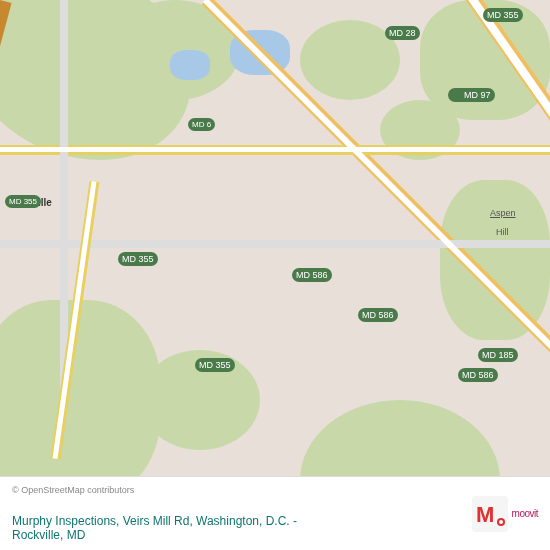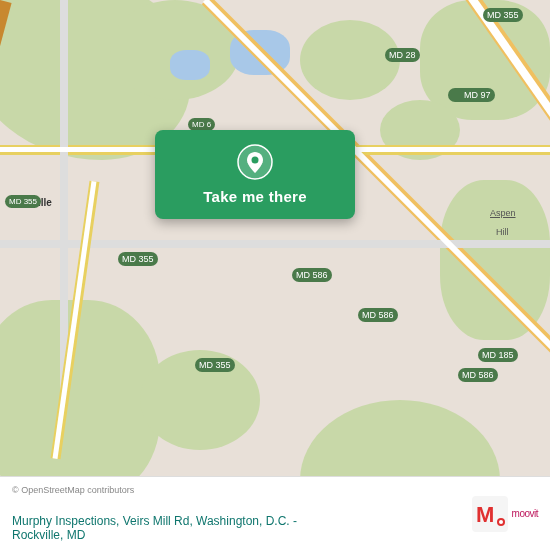--- a/index.html
+++ b/index.html
@@ -177,44 +177,35 @@
   <div style="position:absolute;top:240px;left:0;width:550px;height:8px;background:#ddd;z-index:2;"></div>
 
   <div style="position:absolute;top:0;left:60px;width:8px;height:400px;background:#ddd;z-index:2;"></div>
 
   <div style="position:absolute;top:180px;left:70px;width:10px;height:280px;background:#e8d060;transform:rotate(8deg);z-index:2;"></div>
   <div style="position:absolute;top:180px;left:72px;width:5px;height:280px;background:#fff;transform:rotate(8deg);z-index:3;"></div>
 
   <div style="position:absolute;top:0;left:0;width:12px;height:250px;background:#c88830;transform:rotate(15deg);transform-origin:top left;z-index:2;"></div>
 
   <div class="shield" style="top:8px;left:483px;">MD 355</div>
-  <div class="shield" style="top:48px;left:385px;">MD 28</div>
+  <div class="shield" style="top:26px;left:385px;">MD 28</div>
   <div class="shield" style="top:88px;left:448px;padding-left:16px;">MD 97</div>
   <div class="shield" style="top:195px;left:5px;font-size:8px;">MD 355</div>
   <div class="shield" style="top:252px;left:118px;">MD 355</div>
   <div class="shield" style="top:358px;left:195px;">MD 355</div>
   <div class="shield" style="top:268px;left:292px;">MD 586</div>
   <div class="shield" style="top:308px;left:358px;">MD 586</div>
   <div class="shield" style="top:368px;left:458px;">MD 586</div>
   <div class="shield" style="top:348px;left:478px;">MD 185</div>
   <div class="shield" style="top:118px;left:188px;font-size:8px;">MD 6</div>
 
   <span class="label-bold" style="top:197px;left:8px;">Rockville</span>
   <span class="label" style="top:208px;left:490px;text-decoration:underline;">Aspen</span>
   <span class="label" style="top:227px;left:496px;">Hill</span>
 
-  <div id="popup-card">
-
-    <svg id="popup-icon" viewBox="0 0 36 36" xmlns="http://www.w3.org/2000/svg">
-      <circle cx="18" cy="18" r="17" fill="rgba(255,255,255,0.2)" stroke="white" stroke-width="1.5"></circle>
-      <path d="M18 8 C13.6 8 10 11.6 10 16 C10 21.5 18 29 18 29 C18 29 26 21.5 26 16 C26 11.6 22.4 8 18 8 Z" fill="white"></path>
-      <circle cx="18" cy="16" r="3.5" fill="#2a9d60"></circle>
-    </svg>
-    <button id="popup-button">Take me there</button>
-  </div>
 
   <div id="bottom-bar">
     <div id="bottom-left">
       <span id="copyright">© OpenStreetMap contributors</span>
       <span id="location-text">
         <span>Murphy Inspections, Veirs Mill Rd, Washington, D.C. -</span>
         <br>
         <span>Rockville, MD</span>
       </span>
     </div>

